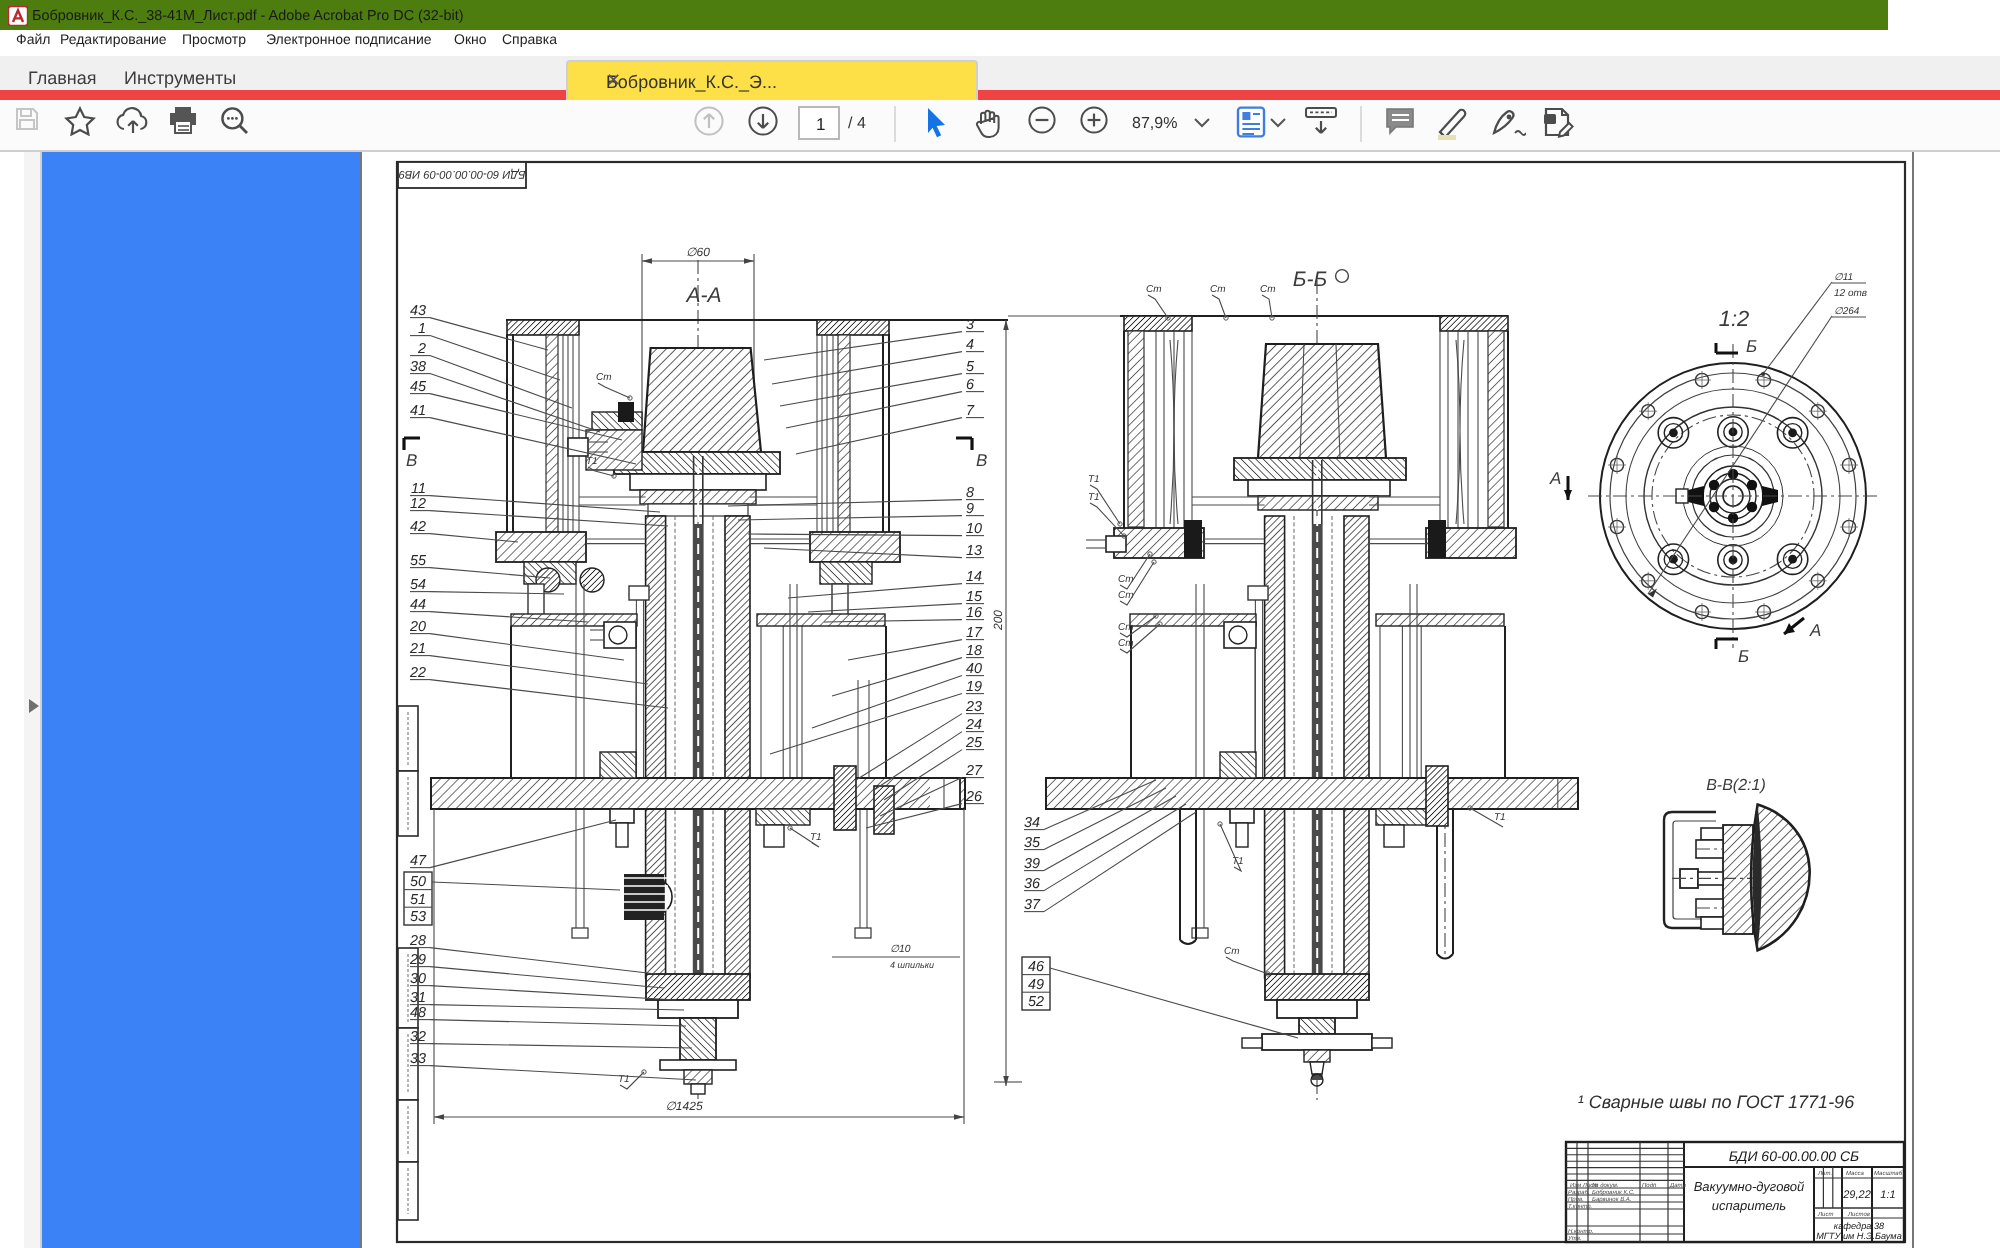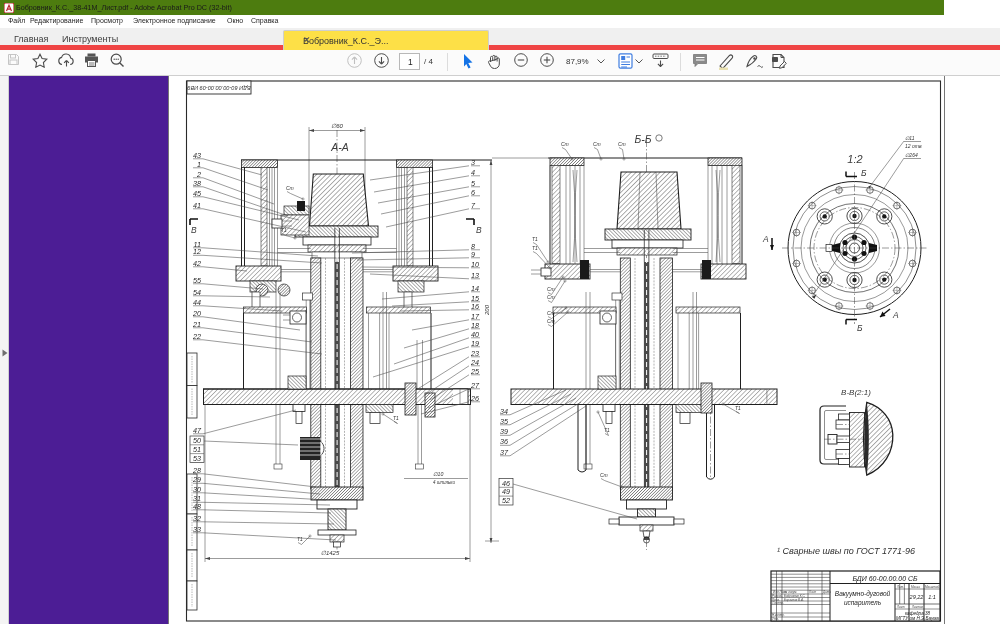--- a/index.html
+++ b/index.html
@@ -7,21 +7,21 @@
 #titlebar{position:absolute;left:0;top:0;width:944px;height:15px;background:#4d7c0f}
 #titlebar span{position:absolute;left:16px;top:3px;font-size:7.2px;color:#1a1a1a;letter-spacing:0px}
 #menubar{position:absolute;left:0;top:15px;width:1000px;height:13px;background:#fff}
 #menubar span{position:absolute;top:2px;font-size:7px;color:#1f1f1f}
 #tabbar{position:absolute;left:0;top:28px;width:1000px;height:22px;background:#f0f0f0;border-bottom:5px solid #ef4444}
 #tabbar .t{position:absolute;top:6px;font-size:9px;color:#3c3c3c}
 #activetab{position:absolute;left:283px;top:2px;width:206px;height:21px;background:#fde047;border:1px solid #cfcfcf;border-bottom:none;border-radius:2px 2px 0 0}
 #activetab span{position:absolute;left:19px;top:4.5px;font-size:9px;color:#333}
 #activetab .x{position:absolute;right:10px;top:4px;font-size:9px;color:#555}
 #toolbar{position:absolute;left:0;top:50px;width:1000px;height:26px;background:#fbfbfb;border-bottom:1px solid #cfcfcf}
-#content{position:absolute;left:0;top:76px;width:876px;height:548px;background:#4c1d95}
+#content{position:absolute;left:12px;top:76px;width:876px;height:548px;background:#3b82f6}
 #navstrip{position:absolute;left:0;top:0;width:9px;height:548px;background:#f4f4f4;border-right:1px solid #d0d0d0}
 #page{position:absolute;left:168px;top:0;width:778px;height:548px;background:#fff}
 .mi{position:absolute;top:3px}
 .tx{position:absolute;font-size:8px;color:#333}
 </style></head>
 <body>
 <div id="titlebar">
  <svg class="abs" style="left:4px;top:3px" width="10" height="10" viewBox="0 0 10 10">
       <rect x="0" y="0" width="10" height="10" rx="1.5" fill="#fff" stroke="#b9292f" stroke-width="1.2"></rect>
       <path d="M2.5 8 L5 2.2 L7.5 8 M3.5 6.2 h3" stroke="#b9292f" stroke-width="1.2" fill="none"></path>

